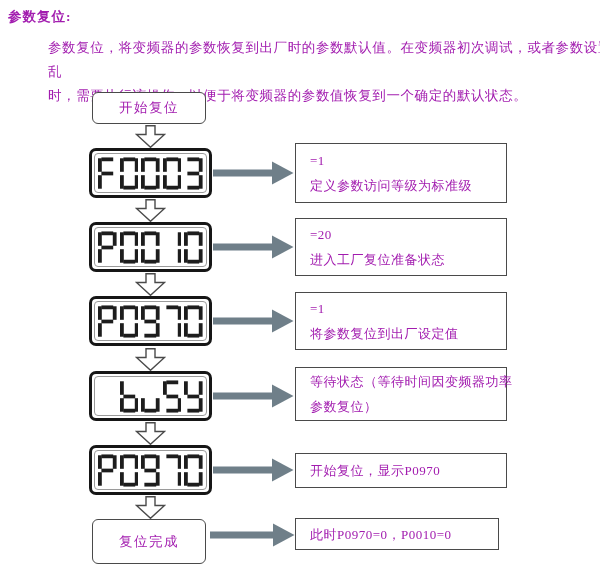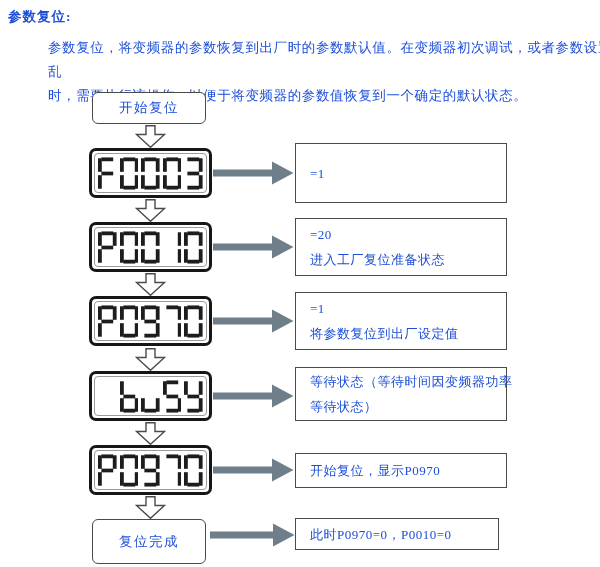--- a/index.html
+++ b/index.html
@@ -1,18 +1,18 @@
 <!DOCTYPE html>
 <html><head>
 <meta charset="utf-8">
 <style>
   html,body { margin:0; padding:0; background:#fff; }
   .page {
     position:relative; width:600px; height:567px; background:#ffffff;
-    font-family:"Liberation Serif","DejaVu Serif",serif; color:#1d4ed8; overflow:hidden;
+    font-family:"Liberation Serif","DejaVu Serif",serif; color:#a21caf; overflow:hidden;
   }
   .title {
     position:absolute; left:8px; top:8px;
     font-size:13.5px; font-weight:bold; letter-spacing:1px;
   }
   .intro {
     position:absolute; left:8px; top:36px; width:590px;
     font-size:13.5px; line-height:24px; letter-spacing:0.6px;margin-left:40px;
   }
   .box {
@@ -300,32 +300,33 @@
     </svg>
   <svg class="arrow" style="left:210px;top:523px" width="85" height="24" viewBox="0 0 85 24">
       <g fill="#6f7f89">
         <rect x="0" y="8.5" width="64" height="7"></rect>
         <polygon points="63,0.5 84.5,12 63,23.5"></polygon>
       </g>
     </svg>
 
   <div class="box note-box" style="left:295px;top:143px;width:212px;height:60px">
     <div class="note-line">=1</div>
+    <div class="note-line">定义参数访问等级为标准级</div>
   </div>
   <div class="box note-box" style="left:295px;top:218px;width:212px;height:58px">
     <div class="note-line">=20</div>
     <div class="note-line">进入工厂复位准备状态</div>
   </div>
   <div class="box note-box" style="left:295px;top:292px;width:212px;height:58px">
     <div class="note-line">=1</div>
     <div class="note-line">将参数复位到出厂设定值</div>
   </div>
   <div class="box note-box" style="left:295px;top:367px;width:212px;height:54px">
     <div class="note-line">等待状态（等待时间因变频器功率</div>
-    <div class="note-line">等待状态）</div>
+    <div class="note-line">参数复位）</div>
   </div>
   <div class="box note-box" style="left:295px;top:453px;width:212px;height:35px">
     <div class="note-line">开始复位，显示P0970</div>
   </div>
   <div class="box note-box" style="left:295px;top:518px;width:204px;height:32px">
     <div class="note-line">此时P0970=0，P0010=0</div>
   </div>
 
   <div class="box center-label" style="left:92px;top:519px;width:114px;height:45px">
     <span>复位完成</span>

